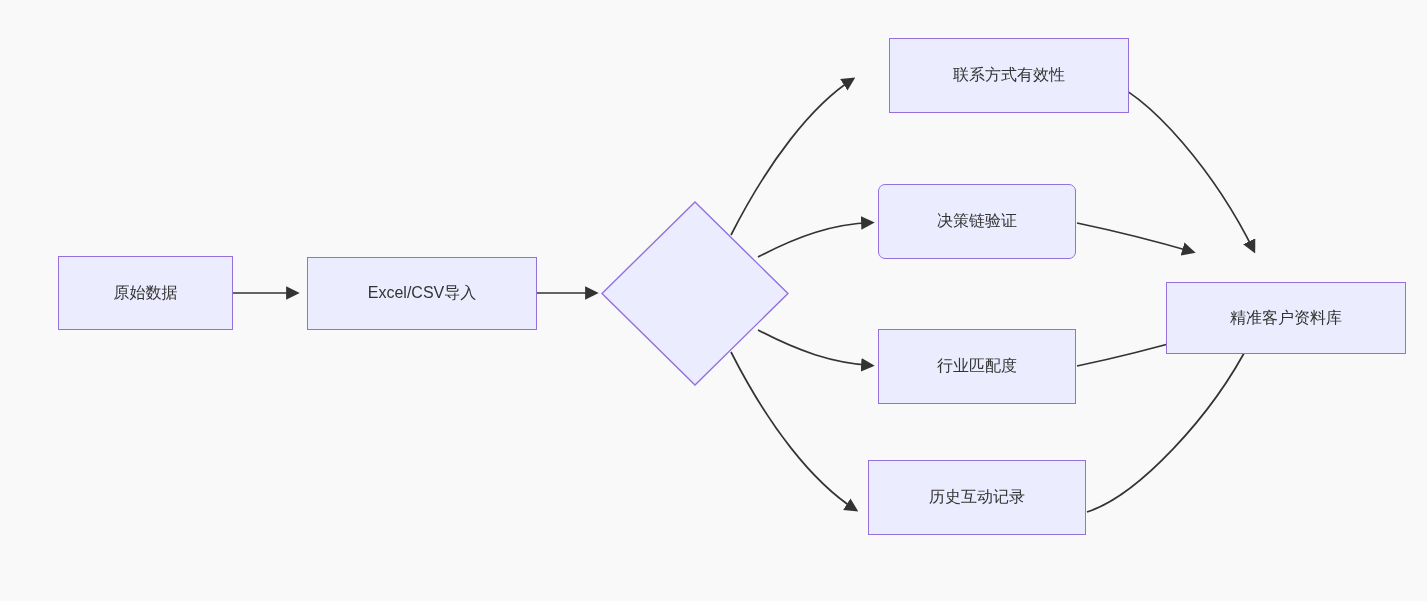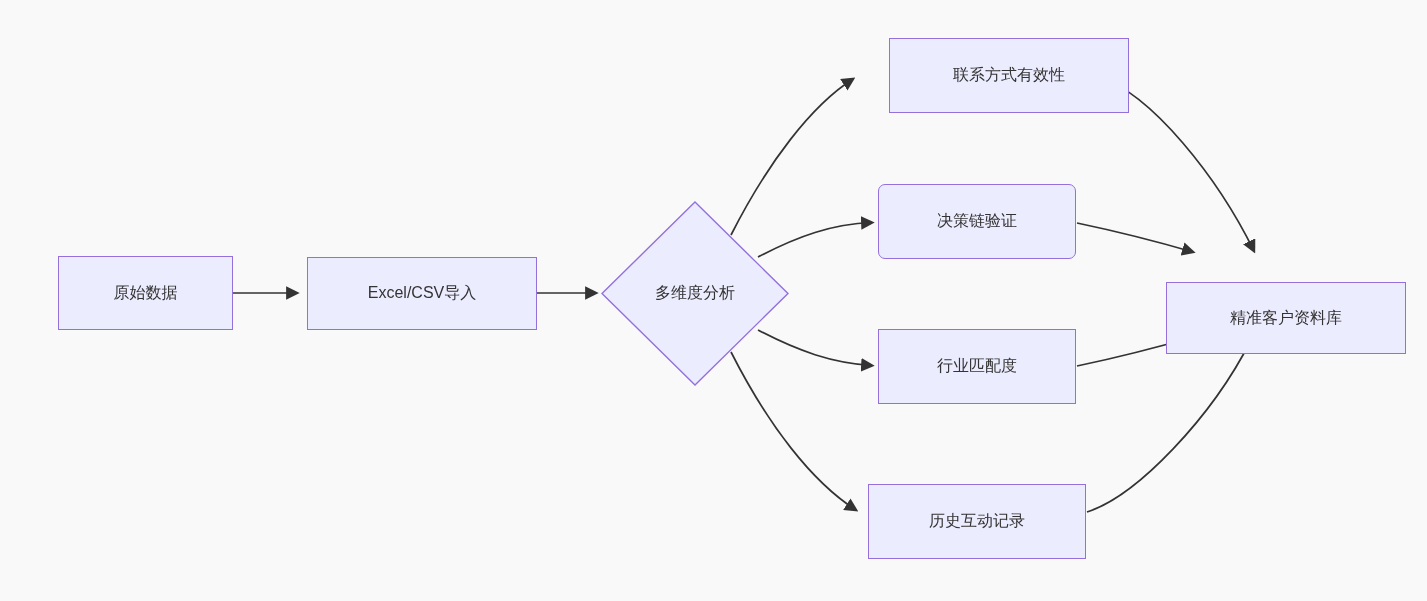--- a/index.html
+++ b/index.html
@@ -55,21 +55,21 @@
     font-size: 16px;
     text-align: center;
   }
   
   .n-raw        { left: 58px;   top: 256px; width: 175px; height: 74px; }
   .n-import     { left: 307px;  top: 257px; width: 230px; height: 73px; }
   .n-analysis   { left: 620px;  top: 273px; width: 150px; height: 41px; }
   .n-contact    { left: 858px;  top: 38px;  width: 240px; height: 75px; margin-left: 31px; }
   .n-decision   { left: 878px;  top: 184px; width: 198px; height: 75px; border-radius: 7px; }
   .n-industry   { left: 878px;  top: 329px; width: 198px; height: 75px; text-align: center; }
-  .n-history    { left: 868px;  top: 484px; width: 218px; height: 75px; }
+  .n-history    { left: 868px;  top: 460px; width: 218px; height: 75px; }
   .n-customerdb { left: 1166px; top: 258px; width: 240px; height: 72px; margin-top: 24px; }
 </style>
 </head>
 <body>
 
 <div class="canvas">
 
   <svg class="edges" viewBox="0 0 1427 601" xmlns="http://www.w3.org/2000/svg">
     <defs>
       <marker id="arrowhead" viewBox="0 0 10 10" refX="8" refY="5" markerWidth="8" markerHeight="8" orient="auto-start-reverse">
@@ -92,23 +92,20 @@
   </svg>
 
   <div class="node n-raw">
     <span>原始数据</span>
   </div>
 
   <div class="node n-import">
     <span>Excel/CSV导入</span>
   </div>
 
-  <div class="node-label-plain n-analysis">
-    <span>多维度分析</span>
-  </div>
 
   <div class="node n-contact">
     <span>联系方式有效性</span>
   </div>
 
   <div class="node n-decision">
     <span>决策链验证</span>
   </div>
 
   <div class="node n-industry">

